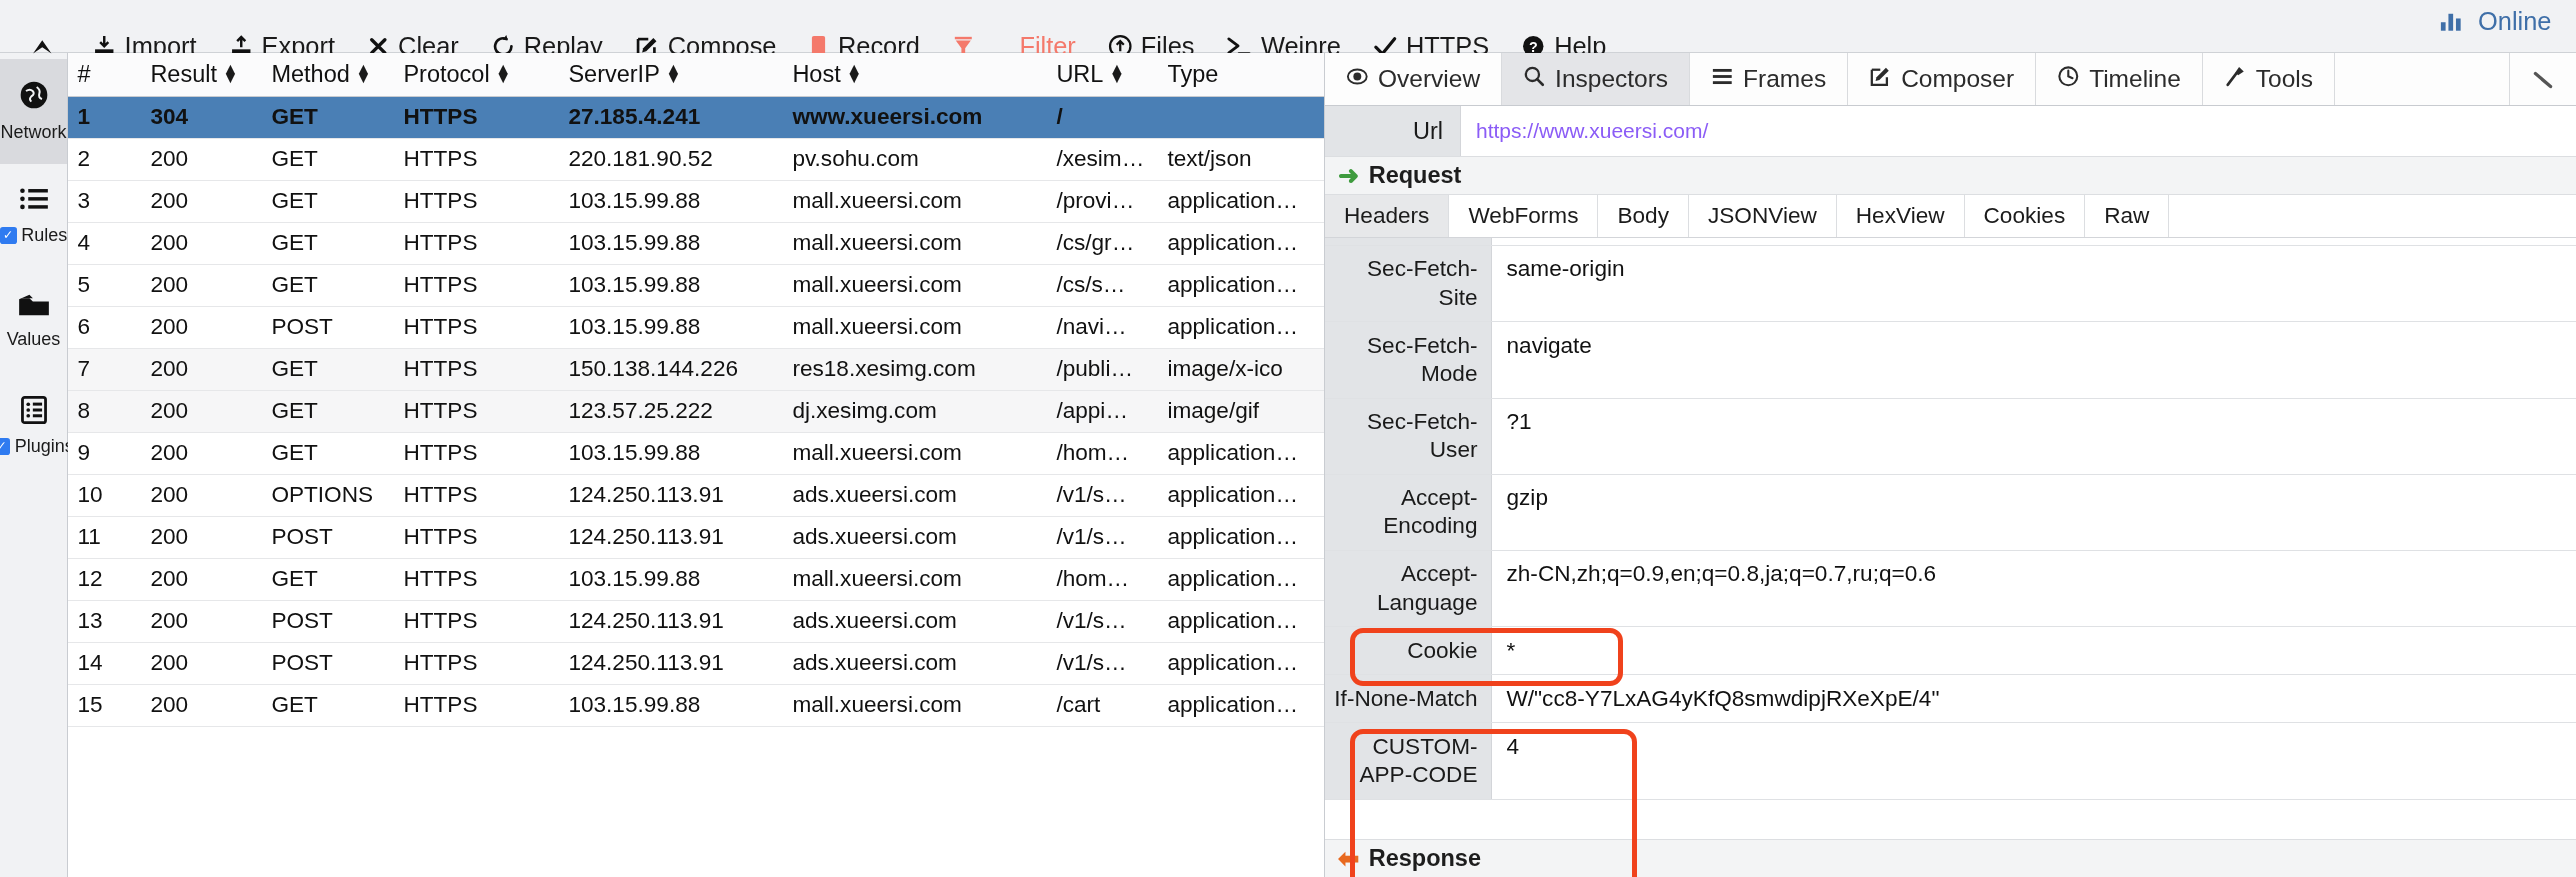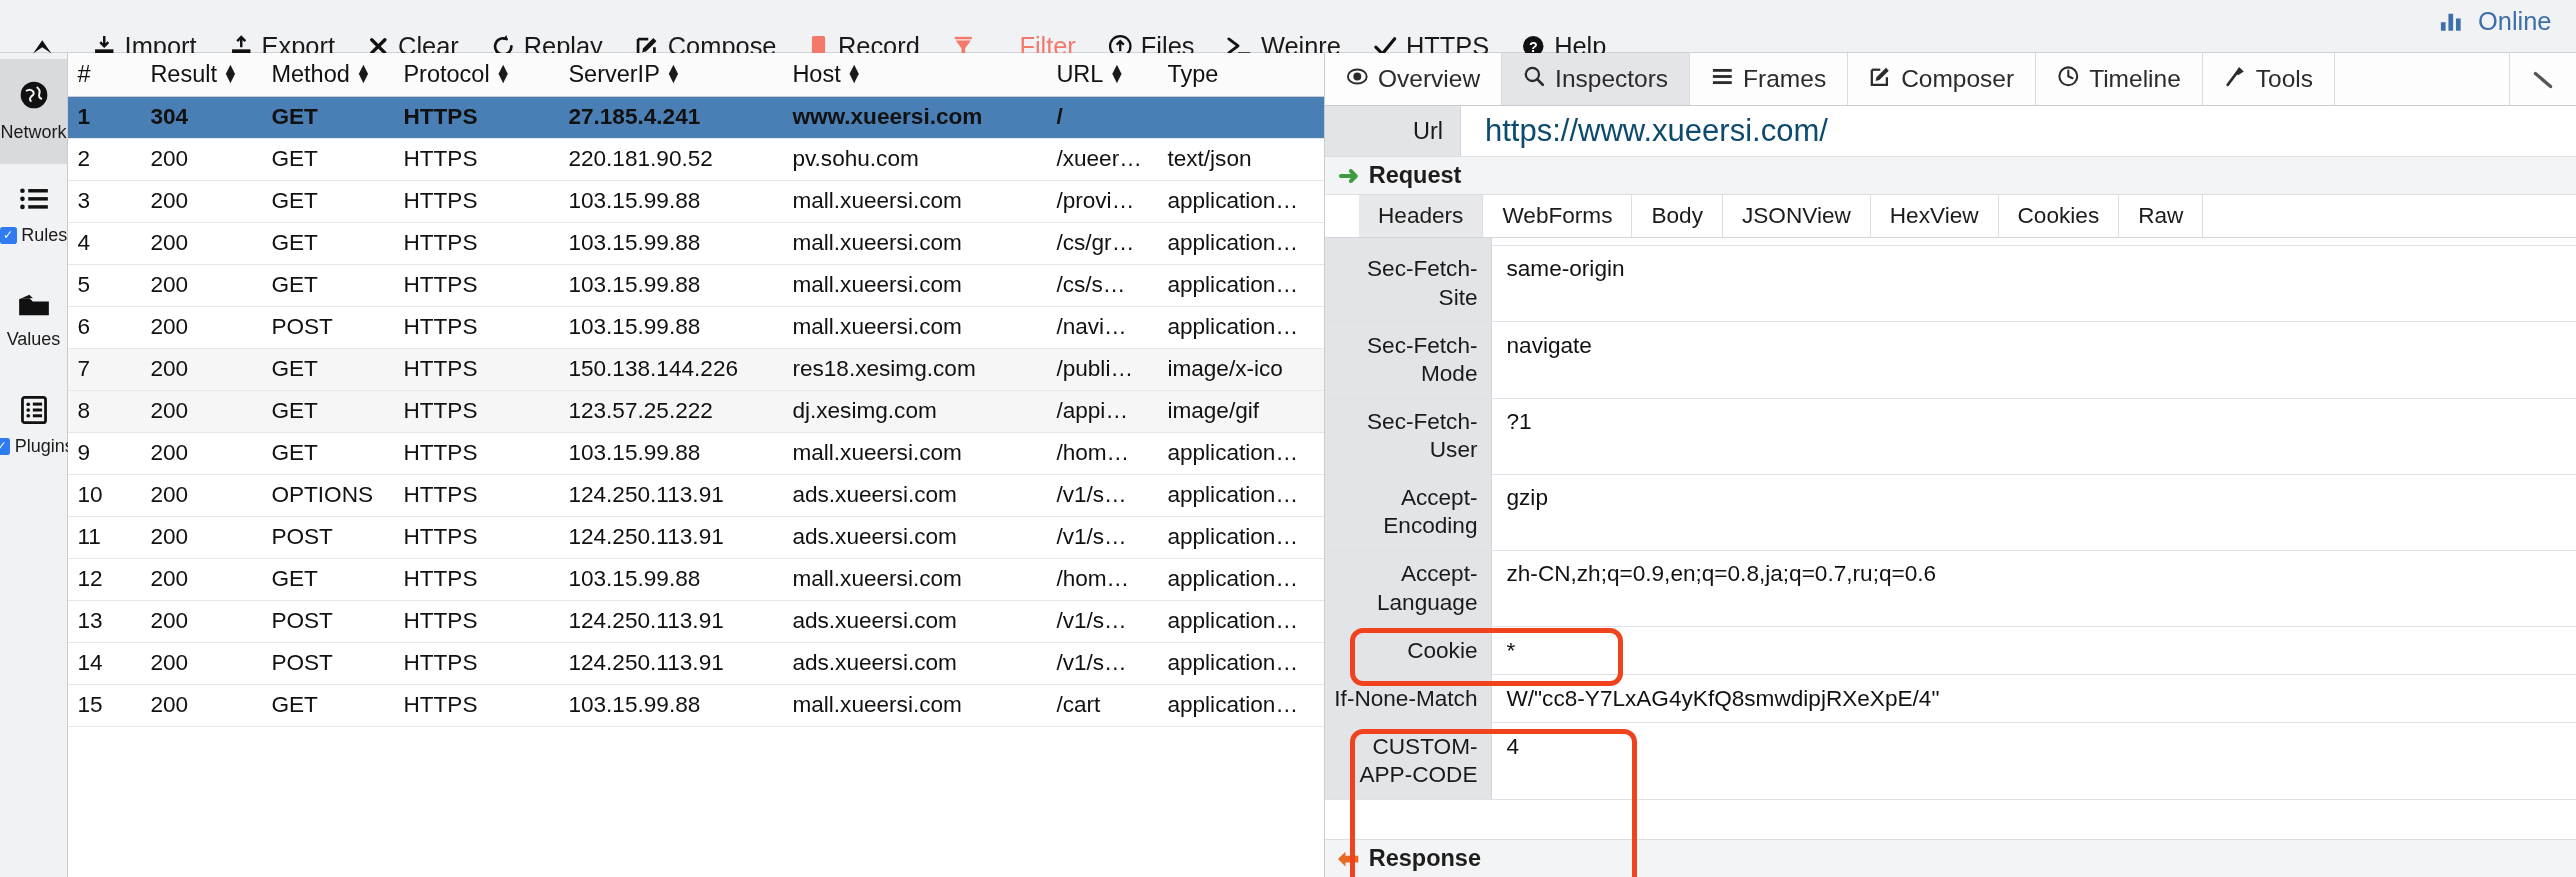--- a/index.html
+++ b/index.html
@@ -120,39 +120,39 @@
     font-size: 24.5px; color: #555;
   }
 
   .url-row { display: flex; align-items: stretch; height: 51px; min-height: 51px; border-bottom: 0.9px solid #dcdee1; }
   .url-label {
     width: 136px; min-width: 136px; background: #e2e4e7;
     display: flex; align-items: center; justify-content: flex-end;
     padding-right: 17px; font-size: 23.5px; color: #1a1a1a;
     border-right: 0.9px solid #d3d5d9;
   }
-  .url-value { flex: 1; display: flex; align-items: center; padding-left: 24px; font-size: 31px; color: #0c4a6e; background: #fff; }
+  .url-value { flex: 1; display: flex; align-items: center; padding-left: 15px; font-size: 21px; color: #8b5cf6; background: #fff; }
 
   .sec-bar {
     height: 38px; min-height: 38px; background: #f3f4f5;
     border-bottom: 0.9px solid #dcdee1;
     display: flex; align-items: center; gap: 9.4px;
     padding-left: 13px; font-size: 23.5px; font-weight: bold; color: #1d1d1d;
   }
   .sec-bar.response { border-top: 0.9px solid #dcdee1; border-bottom: none; }
   .arrow-r { color: #3e9b3e; font-size: 25.4px; line-height: 1; }
   .arrow-l { color: #e8691f; font-size: 25.4px; line-height: 1; }
 
   .sub-tabs { height: 43px; min-height: 43px; display: flex; background: #fff; border-bottom: 0.9px solid #d3d5d9; }
   .sub-tab {
     display: flex; align-items: center; padding: 0 19px;
     font-size: 22.6px; color: #1b1b1b;
     border-right: 0.9px solid #dcdee1; cursor: default;
   }
-  .sub-tab.active { background: #e7e8ea; margin-left: 34px; }
+  .sub-tab.active { background: #e7e8ea; }
   .sub-tabs-fill { flex: 1; }
 
   .headers-scroll { flex: 1; overflow: hidden; position: relative; background: #fff; }
   table.hdr { border-collapse: collapse; width: 100%; table-layout: fixed; }
   table.hdr td { border-bottom: 0.9px solid #dfe1e4; vertical-align: top; }
   td.hk {
     width: 166px; background: #e2e4e7; color: #1a1a1a;
     font-size: 22.6px; text-align: right;
     padding: 9.4px 13px 9.4px 7.5px; line-height: 1.25;
     border-right: 0.9px solid #d3d5d9; word-wrap: break-word;
@@ -427,21 +427,21 @@
               <td class="c-url">/</td>
               <td class="c-type"></td>
             </tr>
             <tr>
               <td class="c-num">2</td>
               <td class="c-res">200</td>
               <td class="c-meth">GET</td>
               <td class="c-proto">HTTPS</td>
               <td class="c-ip">220.181.90.52</td>
               <td class="c-host">pv.sohu.com</td>
-              <td class="c-url">/xueersi…</td>
+              <td class="c-url">/xesimg…</td>
               <td class="c-type">text/json</td>
             </tr>
             <tr>
               <td class="c-num">3</td>
               <td class="c-res">200</td>
               <td class="c-meth">GET</td>
               <td class="c-proto">HTTPS</td>
               <td class="c-ip">103.15.99.88</td>
               <td class="c-host">mall.xueersi.com</td>
               <td class="c-url">/provi…</td>

